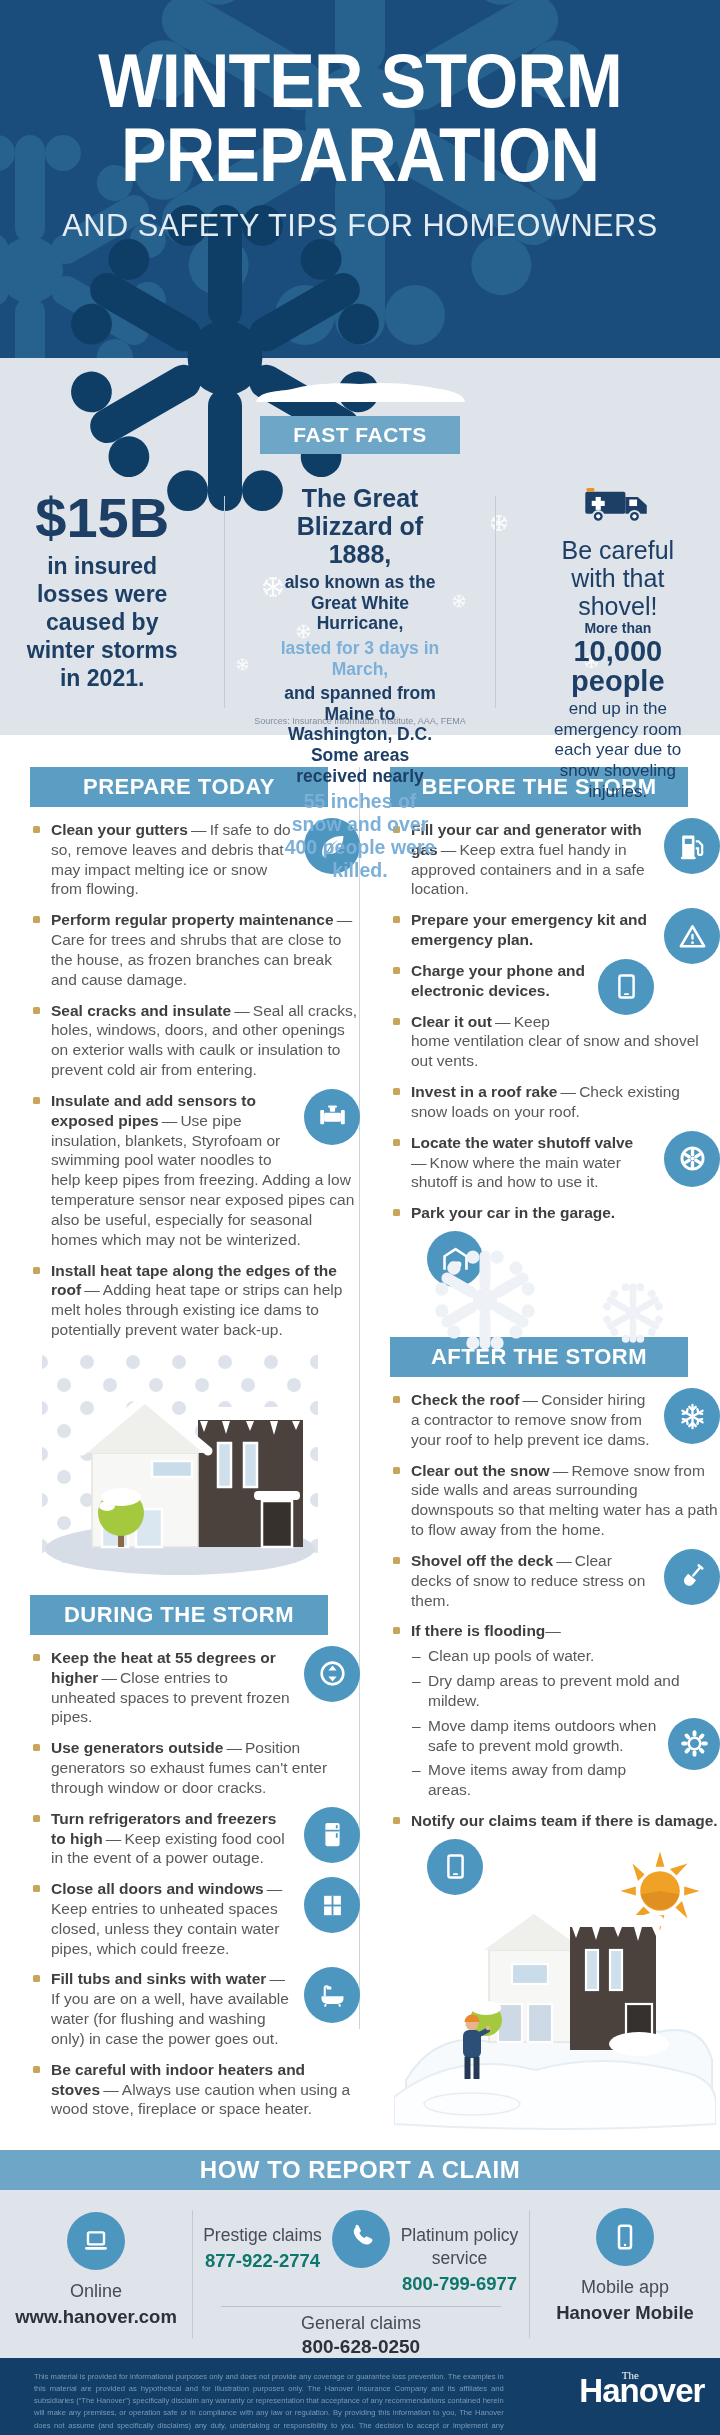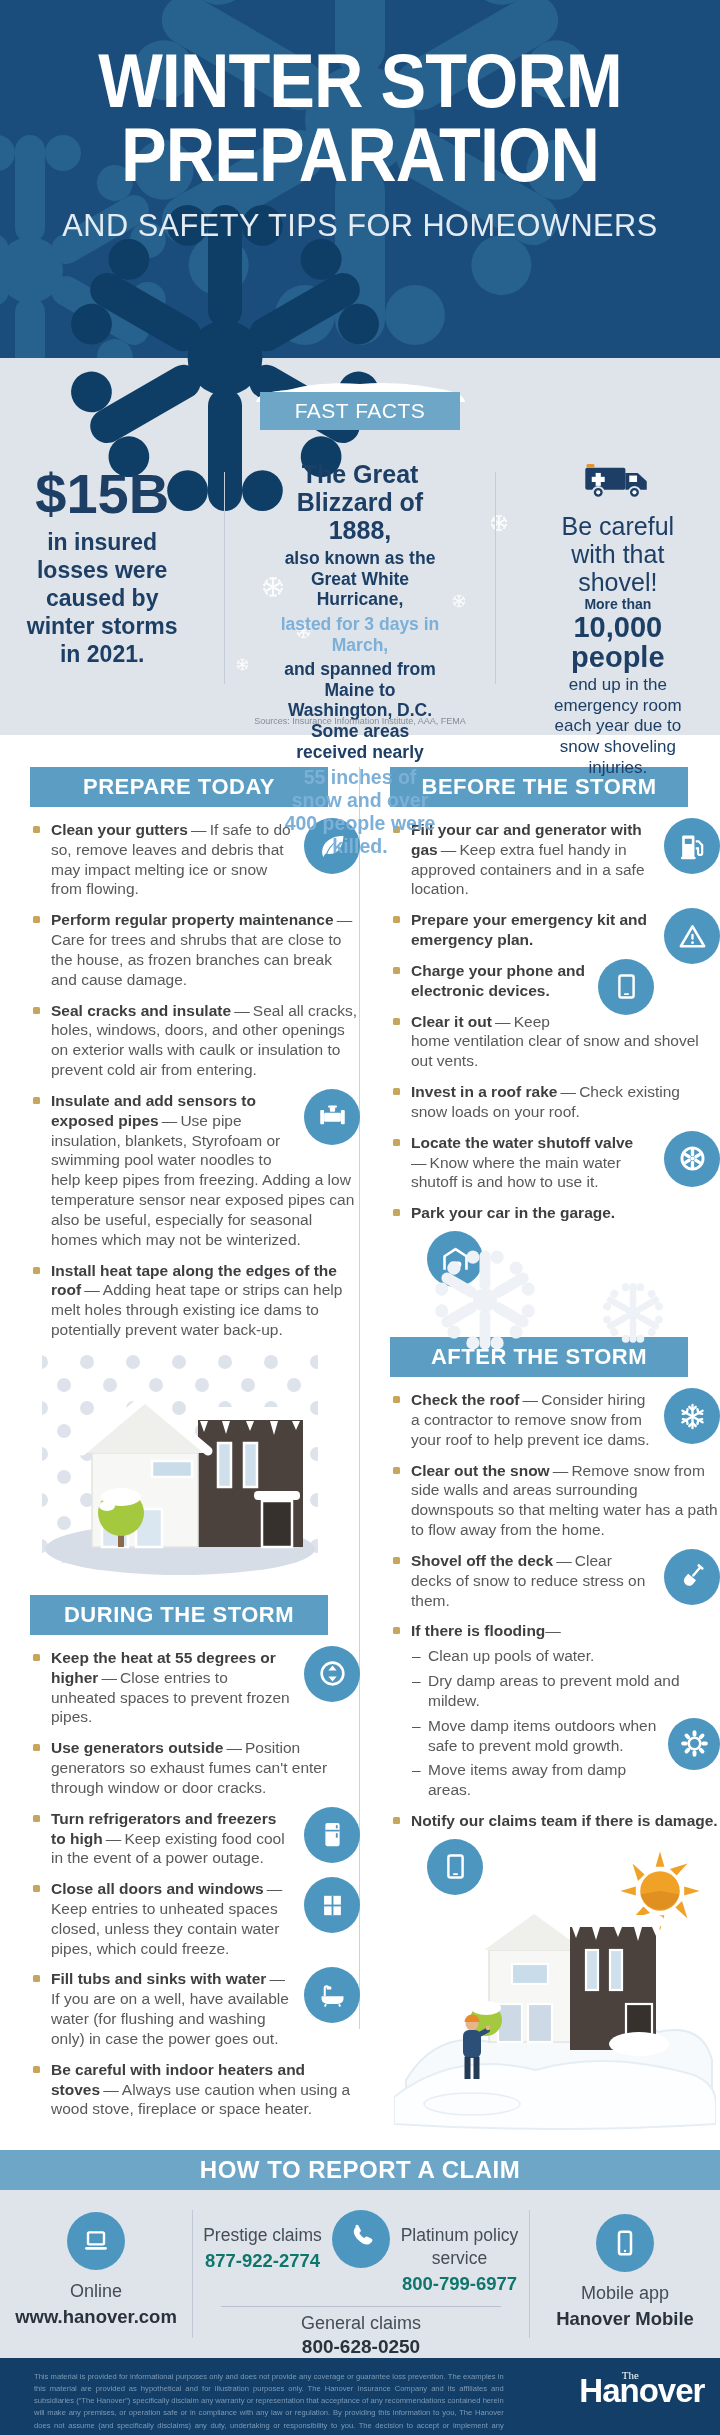--- a/index.html
+++ b/index.html
@@ -21,22 +21,22 @@
     transform:scaleX(.9); transform-origin:center top;}
   .hero h1 span{display:block;}
   .subtitle{margin-top:16px; color:#e4ecf3; font-size:32px; font-weight:500; letter-spacing:.5px;
     transform:scaleX(.96); transform-origin:center top;}
 
   
   .fastfacts{position:relative; height:377px; background:var(--bg-light);}
   .ff-flake-dark{position:absolute; left:55px; top:-170px; width:340px; height:340px; fill:var(--navy-deep); z-index:1;}
   .ff-banner-wrap{position:relative; z-index:2; width:200px; margin:0 auto; padding-top:34px;}
   .snowcap{position:absolute; top:22px; left:-8px; width:216px; height:22px;}
-  .ff-banner{position:relative; background:var(--ffbanner); color:#fff; font-weight:400; font-size:21px;
-    letter-spacing:.5px; text-align:center; height:38px; line-height:38px;}
+  .ff-banner{position:relative; background:var(--ffbanner); color:#fff; font-weight:700; font-size:21px;
+    letter-spacing:.5px; text-align:center; height:38px; line-height:38px;margin-top:24px;}
   .mini-flake{position:absolute; fill:#fff; opacity:.9; z-index:1;}
   .ff-cols{position:relative; z-index:2; display:flex; margin-top:30px; padding:0 24px; align-items:flex-start;gap:44px;}
   .ff-col{text-align:center; color:var(--navy-text);}
   .ff-left{width:30%; padding-top:6px;}
   .ff-mid{width:34%; padding:0 10px;}
   .ff-right{width:30%;}
   .ff-vdiv{width:1px; background:#c4ccd8; height:212px; margin-top:12px;}
   .ff-amount{font-size:56px; font-weight:800; line-height:1;}
   .ff-caption{font-size:23px; font-weight:700; line-height:1.22; margin-top:6px;}
   .b-title{font-size:25px; font-weight:800; line-height:1.12;}
@@ -81,21 +81,21 @@
   .sun{position:absolute; right:16px; top:1112px; width:88px; height:88px;}
   .illus2{position:absolute; left:4px; bottom:16px;}
 
   
   .claim-banner{height:40px; background:var(--ffbanner); color:#fff; font-weight:700; font-size:24px;
     letter-spacing:.5px; text-align:center; line-height:40px;}
   .claim-body{position:relative; height:168px; background:var(--bg-light); display:flex;}
   .claim-col{text-align:center; color:#454d55;}
   .claim-online{width:192px; padding-top:22px;}
   .claim-phone{width:336px; padding-top:8px;}
-  .claim-mobile{width:190px; padding-top:24px;}
+  .claim-mobile{width:190px; padding-top:18px;}
   .claim-vdiv{width:1px; background:#c0c8d3; height:128px; margin-top:20px;}
   .ccircle{width:58px; height:58px; border-radius:50%; background:var(--iconblue);
     display:inline-flex; align-items:center; justify-content:center;}
   .ccircle svg{width:32px; height:32px;}
   .claim-label{font-size:18px; margin-top:10px; line-height:1.25;}
   .claim-value{font-size:18.5px; font-weight:700; color:#2a323b; margin-top:3px;}
   .phone-row{display:flex; align-items:flex-start;}
   .pgroup{width:139px; padding-top:26px; font-size:17.5px; line-height:1.3;}
   .pnum{font-weight:700; color:#0f766e; font-size:18.5px; margin-top:2px;}
   .phone-hr{width:280px; height:1px; background:#b9c2cc; margin:10px auto 6px;}

